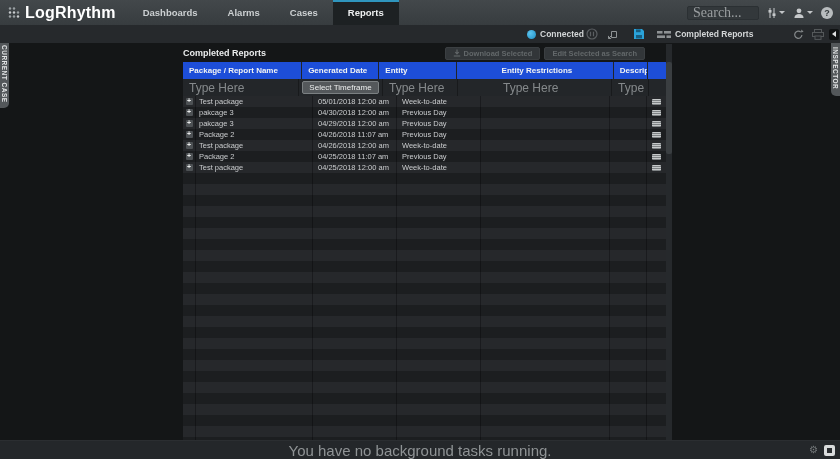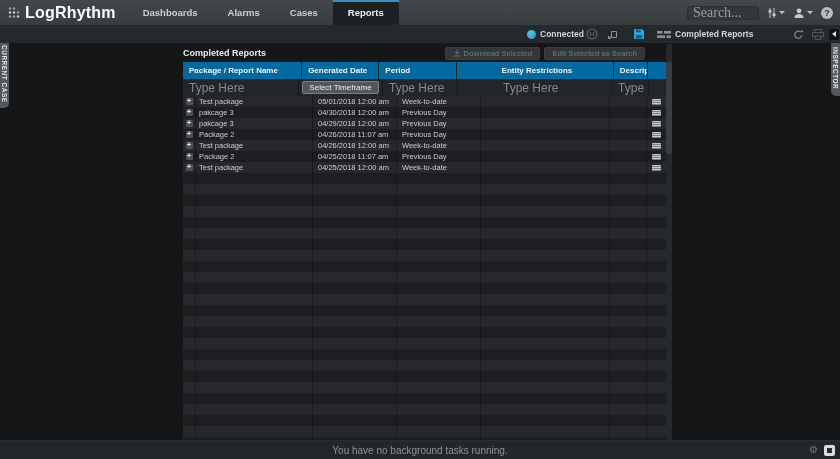--- a/index.html
+++ b/index.html
@@ -65,21 +65,21 @@
   
   .report-panel { position:absolute; left:183px; top:44px; width:483px; height:396px;
     display:flex; flex-direction:column; }
   .panel-titlebar { height:18px; display:flex; align-items:center; }
   .panel-title { font-size:9px; font-weight:bold; color:#eaecec; }
   .panel-actions { margin-left:auto; display:flex; gap:4px; padding-right:21px; }
   .panel-btn { height:13px; display:flex; align-items:center; gap:3px; background:#323639;
     border:1px solid #3b3f42; border-radius:2px; color:#63686a; font-size:7.5px; font-weight:bold;
     padding:0 7px; cursor:default; white-space:nowrap; }
 
-  .tbl-header { height:17px; display:flex; background:#0369a1; }
+  .tbl-header { height:17px; display:flex; background:#1d4ed8; }
   .th { font-size:8px; font-weight:bold; color:#f2f4f4; padding-left:6px; height:100%;
     display:flex; align-items:center; border-right:1px solid #222528; white-space:nowrap; overflow:hidden; cursor:pointer; }
   .w-first { width:130px; } .w-gen { width:84px; } .w-per { width:84px; }
   .w-ent { width:129px;margin-left:39px; } .w-desc { width:37px; } .w-act { width:19px; border-right:none; }
 
   .tbl-filter { height:17px; display:flex; background:#232629; align-items:center; }
   .fc { height:100%; display:flex; align-items:center; border-right:1px solid rgba(0,0,0,.3); }
   .filter-text { font-size:12px; color:#85898b; padding-left:6px; white-space:nowrap; overflow:hidden; }
   .timeframe-btn { width:78px; height:13px; margin:0 3px; background:#54585b; border:1px solid #7b8082;
     border-radius:2px; color:#eceeee; font-size:8px; display:flex; align-items:center;
@@ -102,21 +102,21 @@
     font-size:7px; line-height:6px; text-align:center; font-weight:bold; }
   .report-file-ico { width:9px; height:6px; border-radius:1px;
     background:repeating-linear-gradient(#c6c9ca 0 1px, #7e8284 1px 2px); }
 
   .v-scrollbar { position:absolute; left:666px; top:44px; width:6px; height:396px; background:#26292c; }
   .v-thumb { margin-top:18px; width:6px; height:92px; background:#3a3e41; border-radius:2px; cursor:pointer; }
 
   
   .statusbar { position:absolute; left:0; right:0; bottom:0; height:19px; background:#24272a;
     border-top:1px solid #2b2e31; display:flex; align-items:center; justify-content:center; z-index:5; }
-  .status-msg { font-size:10px; color:#8f9395; }
+  .status-msg { font-size:15px; color:#8f9395; }
   .status-icons { position:absolute; right:5px; display:flex; align-items:center; gap:6px; }
   .gear { font-size:10px; color:#75797b; line-height:10px; cursor:pointer; }
   .panel-toggle { width:11px; height:11px; background:#d9dbdc; border-radius:2px; display:flex;
     align-items:center; justify-content:center; cursor:pointer; }
   .panel-toggle-inner { width:5px; height:5px; background:#2b2e31; }
 </style>
 </head>
 <body>
 
 <div class="screen">
@@ -249,21 +249,21 @@
         </button>
         <button class="panel-btn">
           <span>Edit Selected as Search</span>
         </button>
       </div>
     </div>
 
     <div class="tbl-header">
       <div class="th w-first">Package / Report Name</div>
       <div class="th w-gen">Generated Date</div>
-      <div class="th w-per">Period</div>
+      <div class="th w-per">Entity</div>
       <div class="th w-ent">Entity Restrictions</div>
       <div class="th w-desc">Description</div>
       <div class="th w-act"></div>
     </div>
 
     <div class="tbl-filter">
       <div class="fc w-first">
         <span class="filter-text">Type Here</span>
       </div>
       <div class="fc w-gen">

